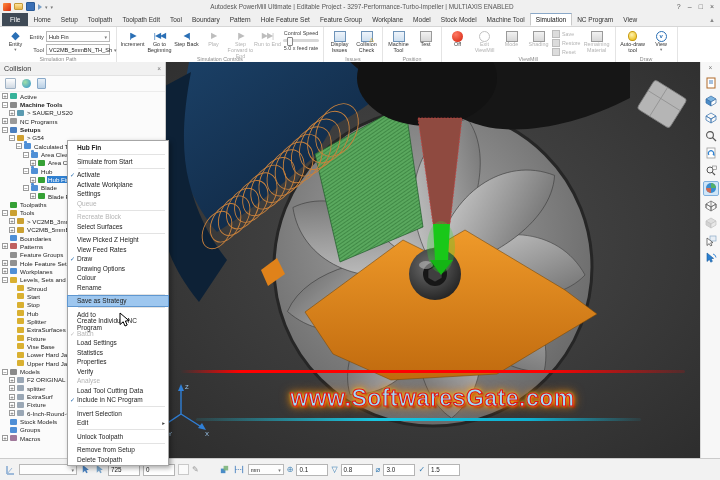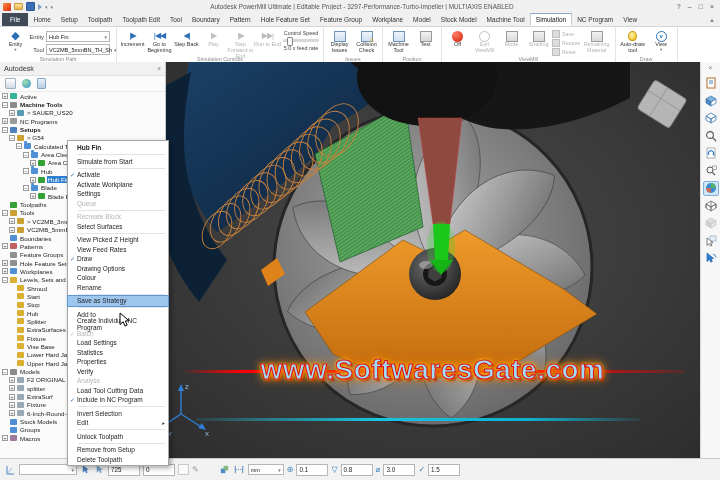--- a/index.html
+++ b/index.html
@@ -79,22 +79,22 @@
   .ic-workplane{background:#4f8fd6}.ic-levels{background:#d9b031}.ic-level{background:#d9b031}
   .ic-models{background:#8a8a8a}.ic-model{background:#9aa7b5}.ic-stock{background:#4f8fd6}
   .ic-groups{background:#4f8fd6}.ic-macros{background:#a0789a}
   
   .viewport{position:absolute;left:165px;top:62px;right:20px;bottom:22px;background:#383838;}
   .scene{position:absolute;left:0;top:0;width:100%;height:100%;}
   .redline{position:absolute;left:180px;top:370px;width:505px;height:2.5px;z-index:29;border-radius:2px;
            background:linear-gradient(90deg,rgba(255,0,0,0),#f00 12%,#f00 72%,rgba(255,0,0,.15));}
   .cyanline{position:absolute;left:196px;top:418px;width:445px;height:2.5px;z-index:29;border-radius:2px;
            background:linear-gradient(90deg,rgba(24,200,230,.1),#19c5e0 40%,#0fb0d0 75%,rgba(20,180,210,.08));}
-  .wm{position:absolute;left:165px;width:535px;top:354px;z-index:30;text-align:center;
-      font-size:28px;font-weight:bold;letter-spacing:.5px;color:#9fdcf8;
+  .wm{position:absolute;left:165px;width:535px;top:385px;z-index:30;text-align:center;
+      font-size:23px;font-weight:bold;letter-spacing:.5px;color:#9fdcf8;
       -webkit-text-stroke:1.1px #dd1414;
       text-shadow:0 0 3px #ffdd33,0 0 7px #ffaa00,0 0 12px #ff7700,2px 2px 2px #990000;}
   
   .rightbar{position:absolute;right:0;top:62px;width:20px;bottom:22px;background:#f7f7f7;border-left:1px solid #d8d8d8;
             display:flex;flex-direction:column;align-items:center;padding-top:2px;gap:4.5px;box-sizing:border-box;}
   .sclose{font-size:6.5px;color:#777;height:8px;line-height:8px;}
   .sideicon{width:14px;height:13px;flex:none;display:flex;align-items:center;justify-content:center;}
   .sideicon.selected{background:#cfe6f8;outline:1px solid #7fb0dd;border-radius:1px;}
   
   .statusbar{position:absolute;left:0;right:0;bottom:0;height:22px;background:#f2f2f2;border-top:1px solid #cbcbcb;
@@ -449,21 +449,21 @@
       </g>
     </svg>
   </div>
 
   <div class="redline"></div>
   <div class="wm">www.SoftwaresGate.com</div>
   <div class="cyanline"></div>
 
   <div class="explorer">
     <div class="exp-header">
-      <span>Autodesk</span>
+      <span>Collision</span>
       <span class="exp-close">×</span>
     </div>
     <div class="exp-tools">
       <span class="et et-views"></span>
       <span class="et et-globe"></span>
       <span class="et et-trash"></span>
     </div>
     <div class="tree" id="tree">
         <div class="trow" style="padding-left: 0px;">
           <span class="texp">+</span>

